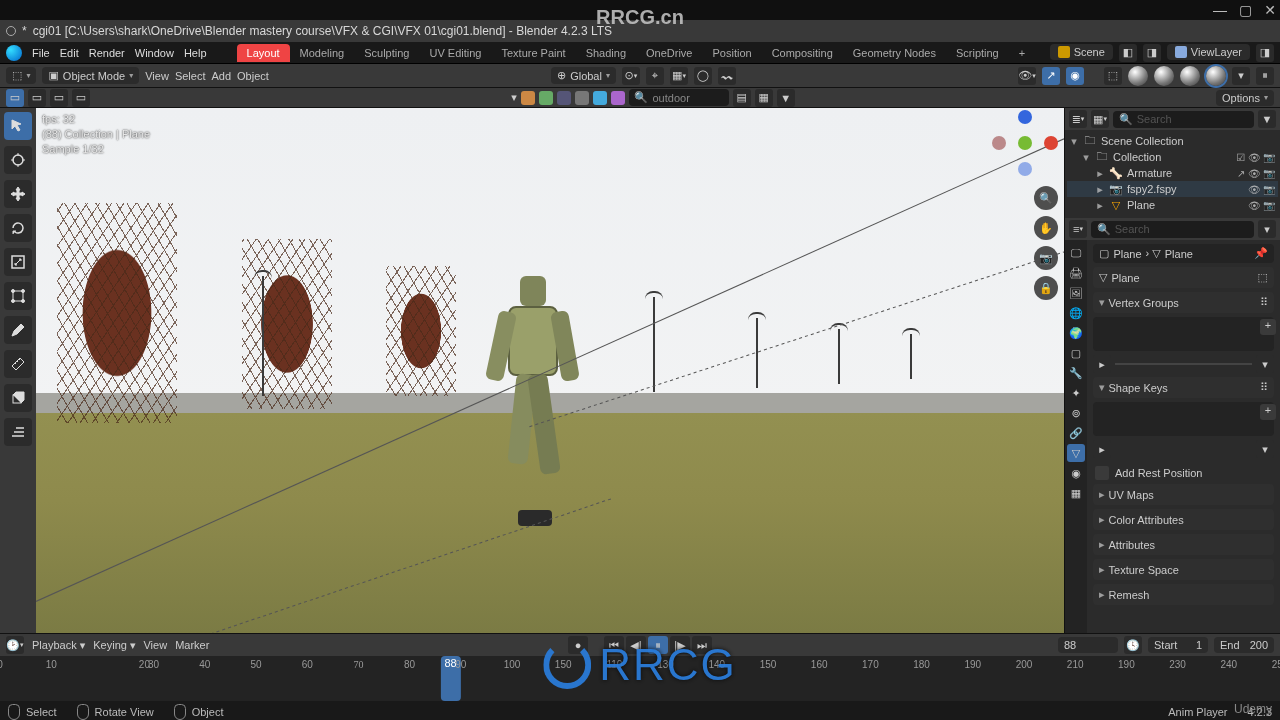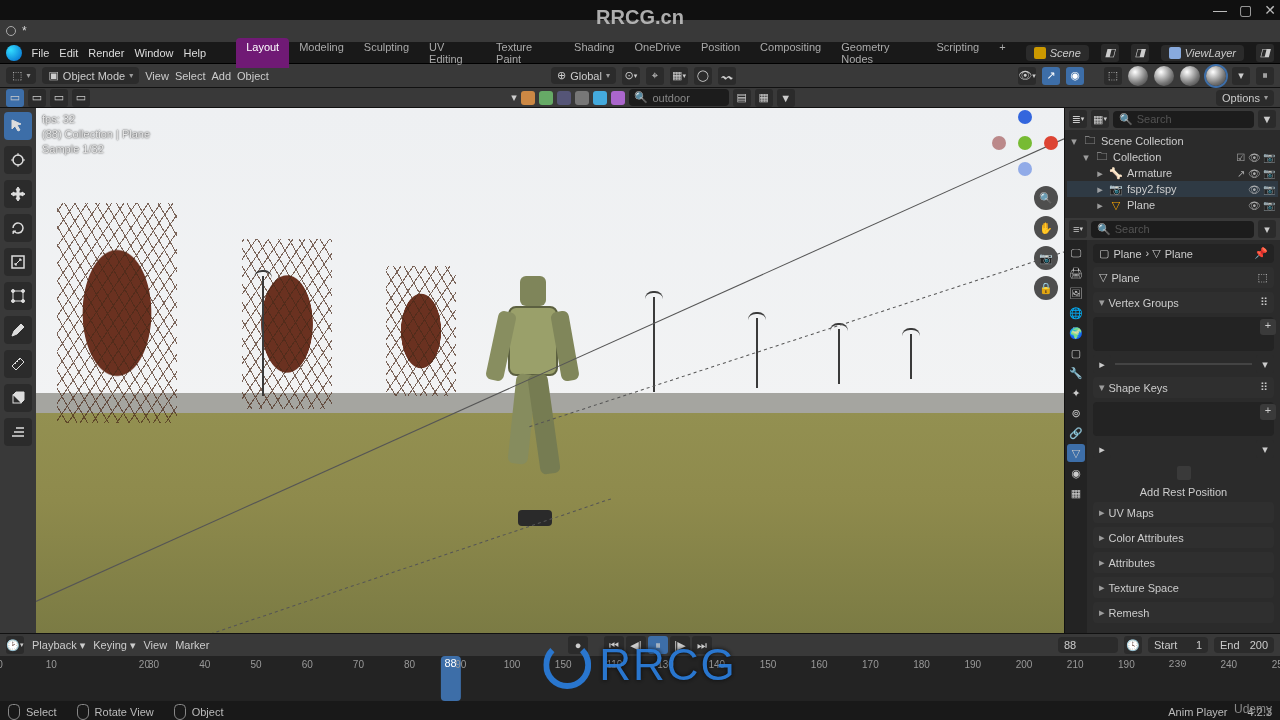--- a/index.html
+++ b/index.html
@@ -12,22 +12,22 @@
   .titlebar-os { height: 20px; background: #101010; display: flex; align-items: center; justify-content: flex-end; padding: 0 4px; gap: 12px; color: #bbb; font-size: 14px; }
   .titlebar-app { height: 22px; background: #393939; display: flex; align-items: center; padding: 0 6px; color: #d8d8d8; font-size: 12px; }
   .titlebar-app .dot { width: 10px; height: 10px; border: 1px solid #aaa; border-radius: 50%; margin-right: 6px; }
   .titlebar-app .unsaved { margin-right: 6px; }
 
   .topbar { height: 22px; background: #191919; display: flex; align-items: center; padding: 0 6px; gap: 10px; border-bottom: 1px solid #000; }
   .topbar .blender-ico { width: 16px; height: 16px; background: radial-gradient(circle at 30% 30%, #3df, #06c); border-radius: 50%; }
   .topbar .menu { color: #ddd; cursor: pointer; }
   .topbar .tabs { display: flex; gap: 0; margin-left: 20px; }
   .topbar .tab { padding: 3px 10px; color: #aaa; cursor: pointer; }
-  .topbar .tab.active { background: #701a75; color: #fff; border-radius: 4px 4px 0 0; }
-  .topbar .right { margin-left: auto; display: flex; align-items: center; gap: 12px; font-style: italic; }
+  .topbar .tab.active { background: #ef4444; color: #fff; border-radius: 4px 4px 0 0; }
+  .topbar .right { margin-left: auto; display: flex; align-items: flex-start; gap: 6px; }
   .topbar .scene { background: #2b2b2b; border-radius: 4px; padding: 2px 8px; display: flex; gap: 4px; align-items: center; }
   .topbar .scene .ic { width: 12px; height: 12px; background: #c90; border-radius: 2px; }
   .sq-btn { width: 18px; height: 18px; background: #2a2a2a; border-radius: 3px; display: flex; align-items: center; justify-content: center; color:#ccc; }
 
   .hdrbar { height: 24px; background: #393939; display: flex; align-items: center; padding: 0 6px; gap: 6px; border-bottom: 1px solid #111; }
   .pill { background: #2b2b2b; border-radius: 4px; padding: 2px 6px; display: flex; align-items: center; gap: 4px; }
   .pill .chev { font-size: 8px; opacity: .7; }
   .ico { width: 18px; height: 18px; background: #2b2b2b; border-radius: 3px; display: flex; align-items: center; justify-content: center; }
   .ico.on { background: #3d6ea8; color: #fff; }
   .ico.sphere { background: radial-gradient(circle at 35% 30%, #fff, #777 60%, #333); border-radius: 50%; width:20px; height:20px; }
@@ -79,21 +79,21 @@
   .tree-item .ctrls { margin-left:auto; display:flex; gap:3px; font-size:10px; opacity:.8;}
   .props { flex:1; display:flex; }
   .prop-tabs { width:22px; background:#232323; display:flex; flex-direction:column; gap:2px; padding:4px 0; align-items:center;}
   .prop-tab { width:18px; height:18px; border-radius:3px; display:flex; align-items:center; justify-content:center;}
   .prop-tab.active { background:#3d6ea8;}
   .prop-body { flex:1; padding:4px 6px; overflow:hidden;}
   .breadcrumb { display:flex; align-items:center; gap:4px; background:#232323; border-radius:4px; padding:3px 6px; margin-bottom:4px;}
   .panel-sec { background:#2f2f2f; border-radius:4px; padding:4px 6px; margin-bottom:4px; display:flex; align-items:center; gap:4px;}
   .panel-blank { background:#232323; height:34px; border-radius:4px; position:relative;}
   .panel-blank .plus { position:absolute; right:-2px; top:2px; width:16px; height:16px; background:#3a3a3a; border-radius:3px; text-align:center;}
-  .chk-row { display:flex; align-items:center; gap:6px; padding:4px 2px;flex-direction:column;}
+  .chk-row { display:flex; align-items:center; gap:6px; padding:4px 2px;}
   .chk { width:14px; height:14px; background:#3a3a3a; border-radius:2px;}
 
   .timeline { height: 68px; background: #232323; border-top:1px solid #111; display:flex; flex-direction:column;}
   .tl-hdr { height:22px; background:#393939; display:flex; align-items:center; padding:0 6px; gap:8px;}
   .play-ctrls { position:absolute; left:50%; transform:translateX(-50%); display:flex; gap:2px;}
   .play-ctrls .b { width:20px; height:18px; background:#2b2b2b; border-radius:3px; display:flex; align-items:center; justify-content:center;}
   .play-ctrls .b.pause { background:#3d6ea8;}
   .tl-right { margin-left:auto; display:flex; gap:6px; align-items:center;}
   .num-field { background:#2b2b2b; border-radius:4px; padding:2px 6px; display:flex; gap:6px; min-width:60px; justify-content:space-between;}
   .ruler { flex:1; position:relative; background:#232323; }
@@ -116,20 +116,21 @@
 
 <div class="titlebar-os">
   <span>—</span>
   <span>▢</span>
   <span>✕</span>
 </div>
 
 <div class="titlebar-app">
   <span class="dot"></span>
   <span class="unsaved">*</span>
+  <span>cgi01 [C:\Users\shark\OneDrive\Blender mastery course\VFX &amp; CGI\VFX 01\cgi01.blend] - Blender 4.2.3 LTS</span>
 </div>
 
 <div class="topbar">
   <div class="blender-ico"></div>
   <span class="menu">File</span>
   <span class="menu">Edit</span>
   <span class="menu">Render</span>
   <span class="menu">Window</span>
   <span class="menu">Help</span>
   <div class="tabs">
@@ -481,37 +482,37 @@
   </div>
   <div class="ruler" id="ruler">
     <div class="playhead" id="playhead" style="left: 35.2%;">88</div>
   <div class="tick" style="left: 0%;">0</div>
       <div class="tick" style="left: 4%;">10</div>
       <div class="tick" style="left: 8%; margin-left: 42px;">20</div>
       <div class="tick" style="left: 12%;">30</div>
       <div class="tick" style="left: 16%;">40</div>
       <div class="tick" style="left: 20%;">50</div>
       <div class="tick" style="left: 24%;">60</div>
-      <div class="tick" style="left: 28%;">70</div>
+      <div class="tick" style="left: 28%; font-family: Liberation Serif, serif;">70</div>
       <div class="tick" style="left: 32%;">80</div>
       <div class="tick" style="left: 36%;">90</div>
       <div class="tick" style="left: 40%;">100</div>
       <div class="tick" style="left: 44%;">150</div>
       <div class="tick" style="left: 48%;">110</div>
       <div class="tick" style="left: 52%;">130</div>
       <div class="tick" style="left: 56%;">140</div>
       <div class="tick" style="left: 60%;">150</div>
       <div class="tick" style="left: 64%;">160</div>
       <div class="tick" style="left: 68%;">170</div>
       <div class="tick" style="left: 72%;">180</div>
       <div class="tick" style="left: 76%;">190</div>
       <div class="tick" style="left: 80%;">200</div>
       <div class="tick" style="left: 84%;">210</div>
       <div class="tick" style="left: 88%;">190</div>
-      <div class="tick" style="left: 92%; font-family: Liberation Mono, monospace;">230</div>
+      <div class="tick" style="left: 92%;">230</div>
       <div class="tick" style="left: 96%;">240</div>
       <div class="tick" style="left: 100%;">250</div>
     </div>
 </div>
 
 <div class="statusbar">
   <div class="grp">
       <div class="mouse"></div>
       <span>Select</span>
     </div>

